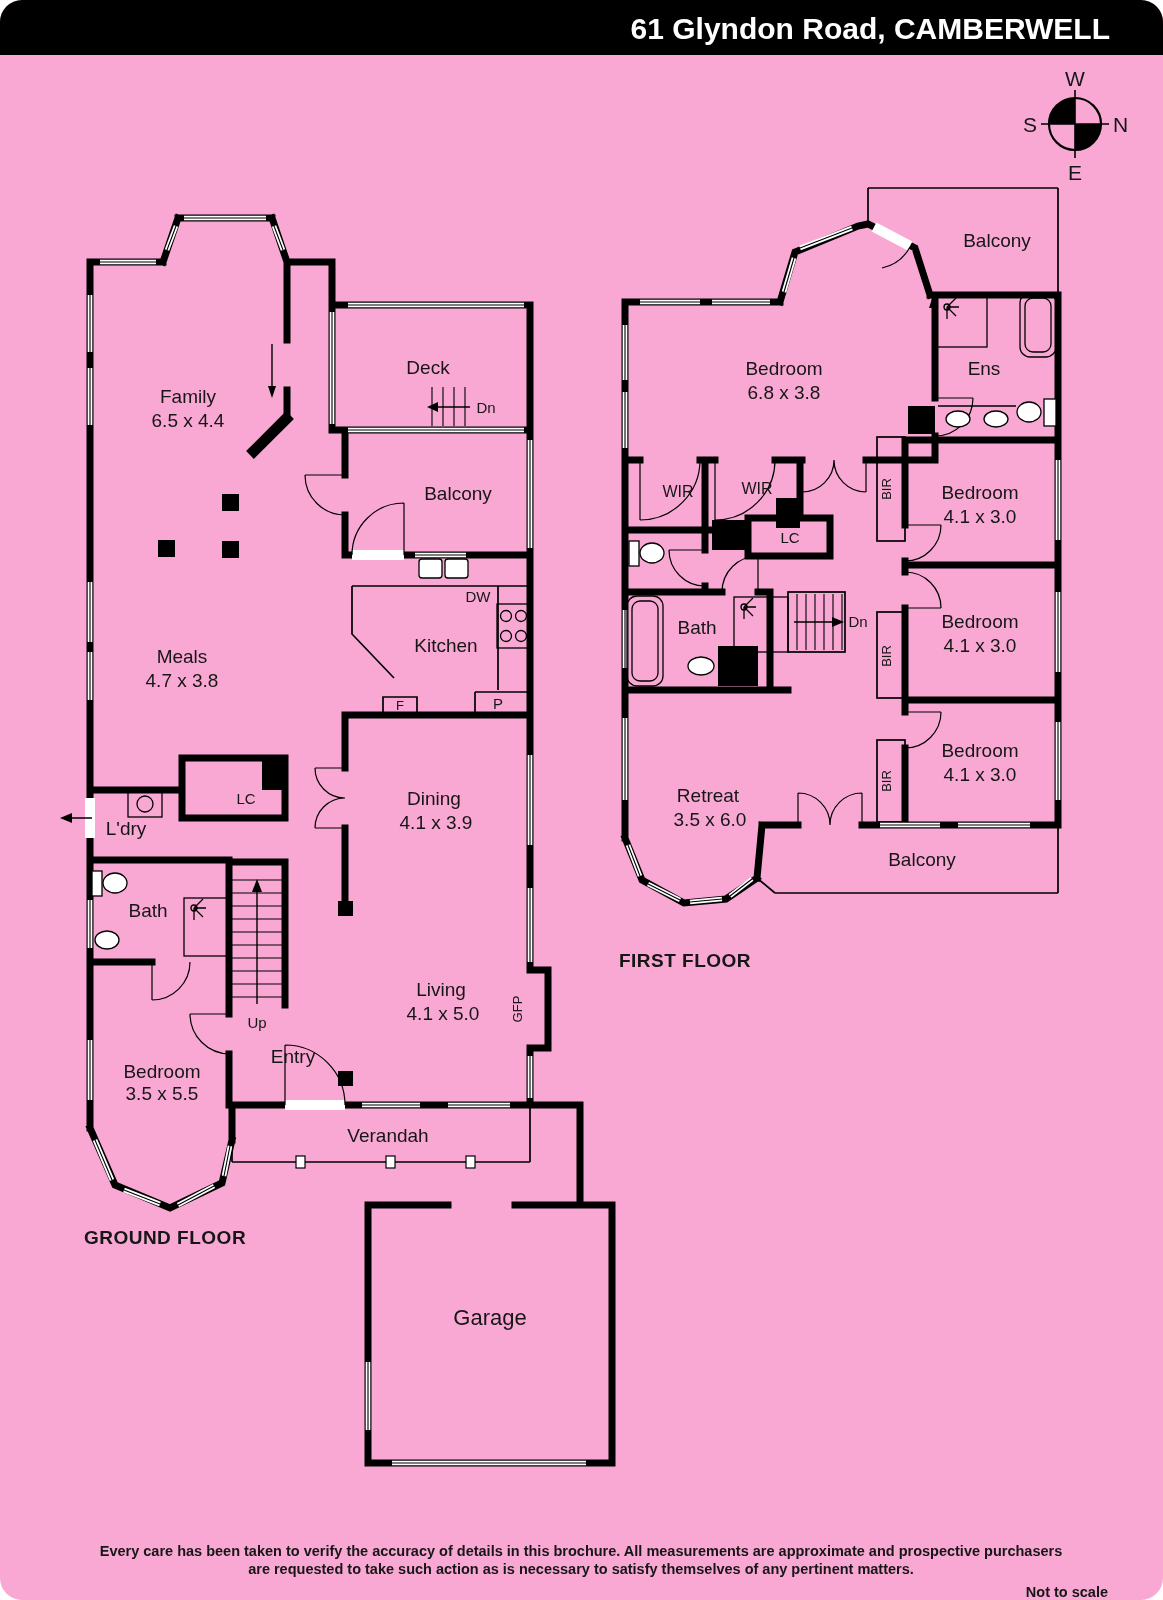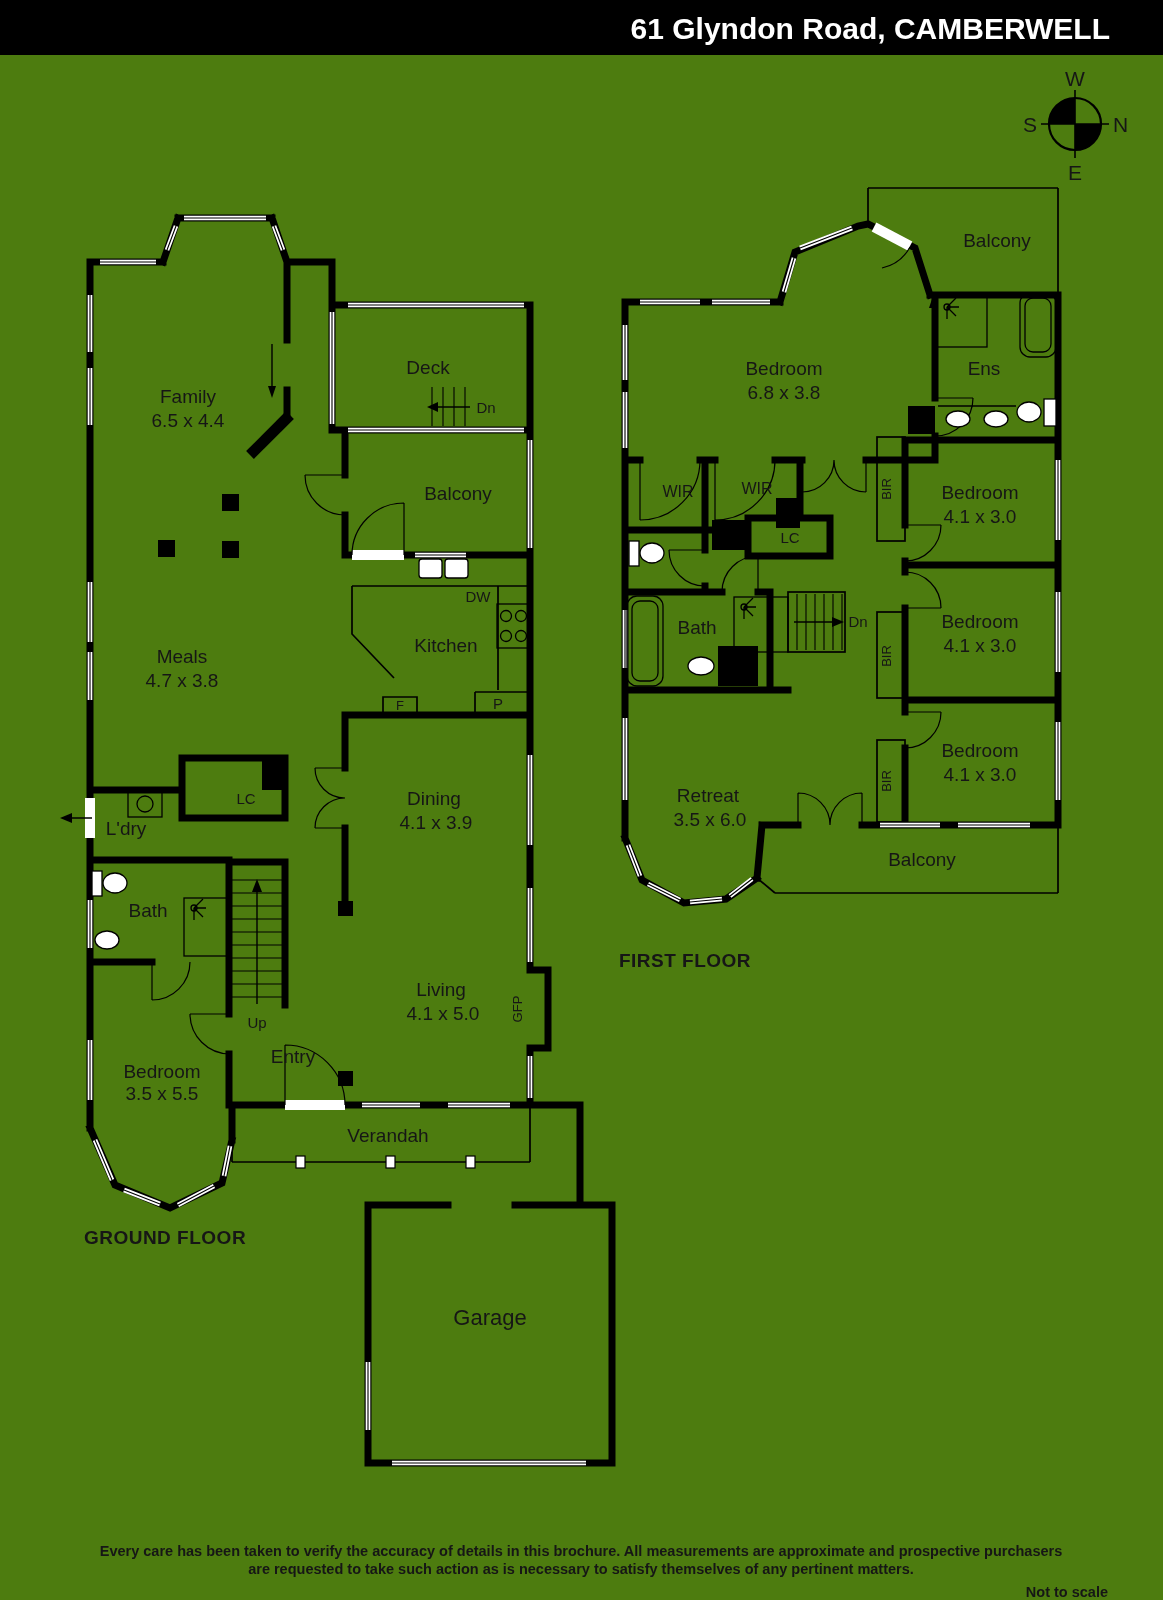--- a/index.html
+++ b/index.html
@@ -1,16 +1,16 @@
 <!DOCTYPE html>
 <html><head>
 <meta charset="utf-8">
 <style>
   html,body{margin:0;padding:0;background:#ffffff;}
-  #page{position:relative;width:1163px;height:1600px;background:#4d7c0f;overflow:hidden;}
+  #page{position:relative;width:1163px;height:1600px;background:#f9a8d4;overflow:hidden;border-radius:22px;}
   svg{position:absolute;left:0;top:0;}
   text{font-family:"Liberation Sans",sans-serif;fill:#161616;}
   .room{font-size:19px;}
   .dim{font-size:19px;}
   .small{font-size:15px;}
   .mid{font-size:16px;}
   .tiny{font-size:13px;}
   .floor{font-size:19px;font-weight:bold;letter-spacing:.5px;}
   .big{font-size:22px;}
   .hdr{font-size:30px;font-weight:bold;fill:#ffffff;}

